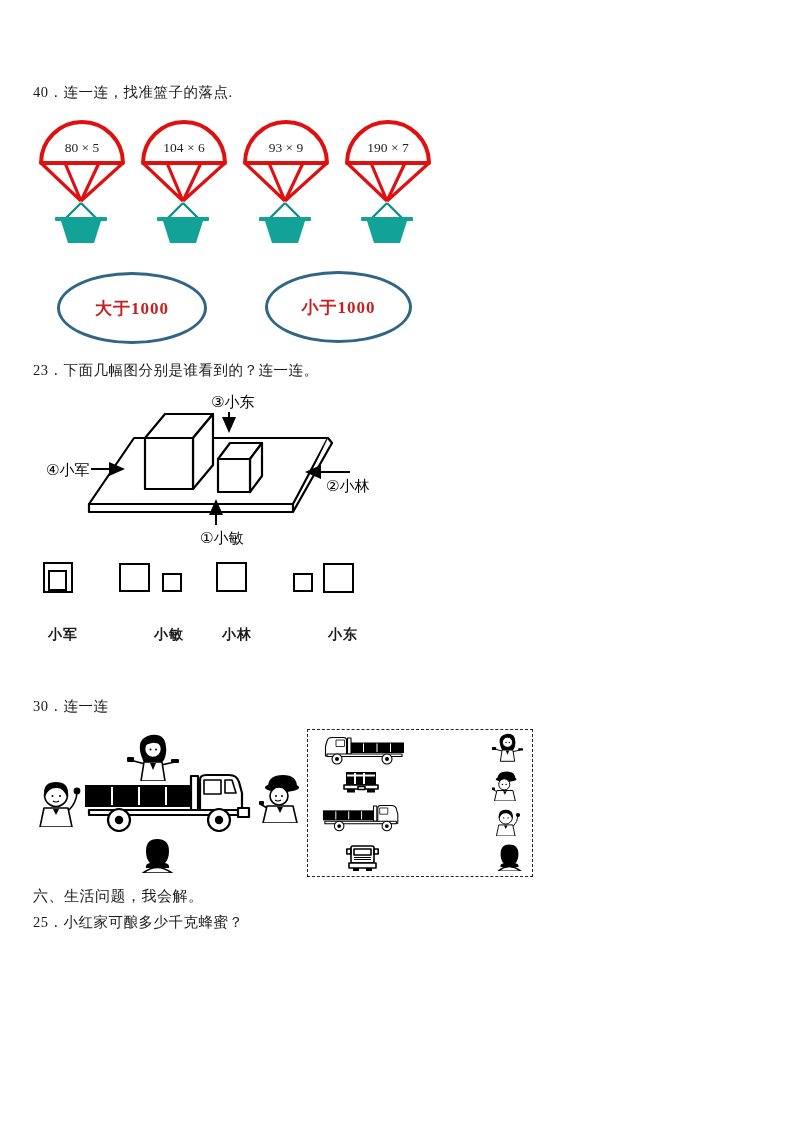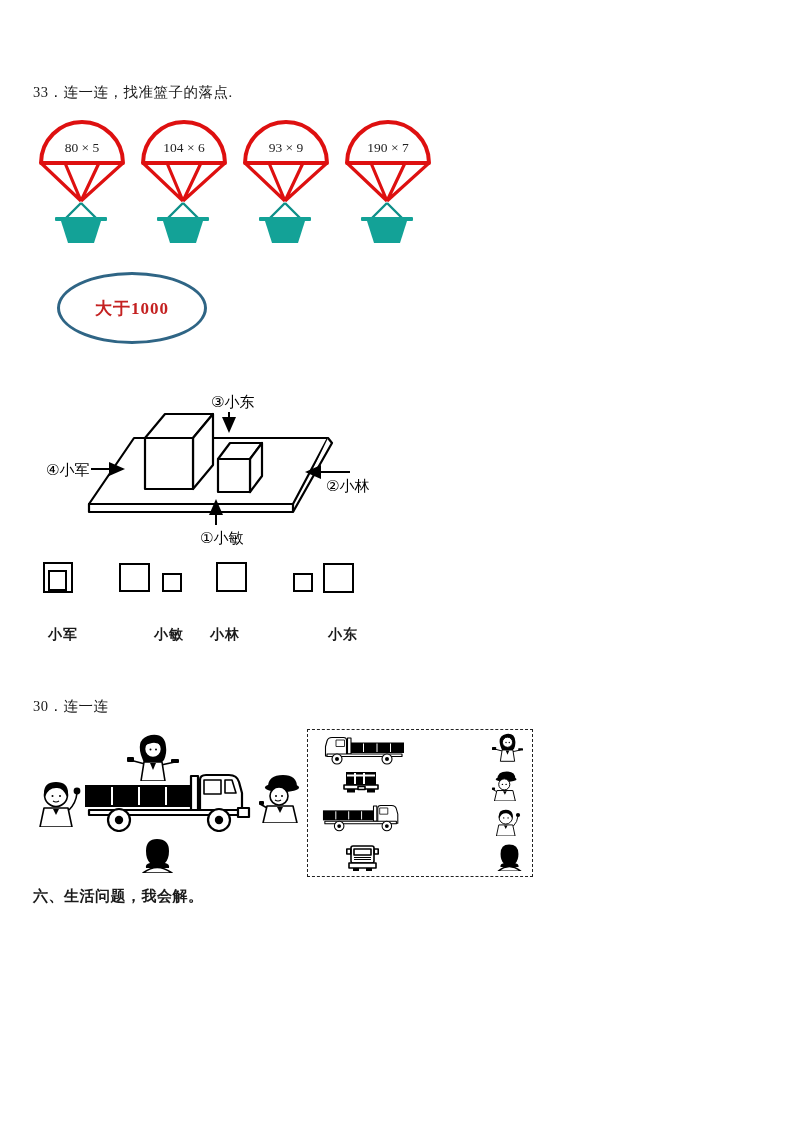--- a/index.html
+++ b/index.html
@@ -4,21 +4,21 @@
 <style>
   :root{
     --red:#de1010; --teal:#13a297; --tealDark:#0e8f88;
     --ovalBorder:#2f6585; --ovalText:#c42121; --ink:#1a1a1a;
   }
   html,body{margin:0;padding:0;background:#fff;}
   .page{position:relative;width:794px;height:1123px;background:#ffffff;overflow:hidden;
         font-family:"Liberation Serif","DejaVu Serif",serif;color:var(--ink);}
   .abs{position:absolute;}
   .qtitle{font-size:14.5px;white-space:nowrap;letter-spacing:0.5px;}
-  .bold{font-weight:bold;}
+  .bold{font-weight:normal;}
   
   .oval{position:absolute;border:3px solid var(--ovalBorder);border-radius:50%;
         display:flex;align-items:center;justify-content:center;background:#fff;}
   .oval-label{color:var(--ovalText);font-weight:bold;font-size:17px;letter-spacing:1px;}
   
   .sq{position:absolute;border:2px solid #000;background:#fff;box-sizing:border-box;}
   .name{position:absolute;font-size:14px;letter-spacing:1px;font-weight:bold;}
   
   .dashbox{position:absolute;border:1.6px dashed #222;background:#fff;}
   
@@ -30,21 +30,21 @@
   .blk{fill:#000;stroke:none;}
   .wln{stroke:#fff;stroke-width:2;fill:none;}
   .chute-label{font-family:"Liberation Serif",serif;font-size:13.5px;fill:#222;}
   .diag-label{font-family:"Liberation Serif","DejaVu Sans",sans-serif;font-size:15px;fill:#000;}
 </style>
 </head>
 <body>
 
 <div class="page">
 
-  <div class="abs qtitle" style="left:33px;top:83px;">33．连一连，找准篮子的落点.</div>
+  <div class="abs qtitle" style="left:33px;top:83px;">40．连一连，找准篮子的落点.</div>
 
   <svg class="abs" style="left:32px;top:119px;" width="100" height="128" viewBox="0 0 100 128">
     <path class="s-red" stroke-width="4" stroke-linejoin="round" d="M9,44 A41,41 0 0 1 91,44 Z"></path>
     <path class="s-red" stroke-width="3.2" d="M9,44 L49,82 M33,44 L49,82 M67,44 L49,82 M91,44 L49,82"></path>
     <path class="s-teal" stroke-width="2.4" d="M49,84 L33,100 M49,84 L65,100"></path>
     <g>
       <rect class="f-teal" x="23" y="98" width="52" height="4" rx="1"></rect>
       <path class="f-teal" d="M29,102 L69,102 L62,124 L36,124 Z"></path>
     </g>
     <text class="chute-label" x="50" y="33" text-anchor="middle">80 × 5</text>
@@ -79,21 +79,25 @@
     <g>
       <rect class="f-teal" x="23" y="98" width="52" height="4" rx="1"></rect>
       <path class="f-teal" d="M29,102 L69,102 L62,124 L36,124 Z"></path>
     </g>
     <text class="chute-label" x="50" y="33" text-anchor="middle">190 × 7</text>
   </svg>
 
   <div class="oval" style="left:57px;top:272px;width:144px;height:66px;">
     <span class="oval-label">大于1000</span>
   </div>
-
+  <div class="oval" style="left:265px;top:271px;width:141px;height:66px;">
+    <span class="oval-label">小于1000</span>
+  </div>
+
+  <div class="abs qtitle" style="left:33px;top:361px;">23．下面几幅图分别是谁看到的？连一连。</div>
 
   <svg class="abs" style="left:30px;top:385px;" width="400" height="170" viewBox="0 0 400 170">
     <defs>
       <marker id="ah" markerWidth="9" markerHeight="8" refX="7" refY="3.5" orient="auto">
         <path d="M0,0 L8,3.5 L0,7 Z" fill="#000"></path>
       </marker>
     </defs>
 
     <g>
       <polygon class="ln" points="104,53 298,53 263,119 59,119"></polygon>
@@ -128,21 +132,21 @@
     <div class="sq" style="left:3px;top:6px;width:19px;height:21px;border-width:2px;"></div>
   </div>
   <div class="sq" style="left:119px;top:563px;width:31px;height:29px;"></div>
   <div class="sq" style="left:162px;top:573px;width:20px;height:19px;"></div>
   <div class="sq" style="left:216px;top:562px;width:31px;height:30px;"></div>
   <div class="sq" style="left:293px;top:573px;width:20px;height:19px;"></div>
   <div class="sq" style="left:323px;top:563px;width:31px;height:30px;"></div>
 
   <div class="name" style="left:48px;top:626px;">小军</div>
   <div class="name" style="left:130px;top:626px;margin-left:24px;">小敏</div>
-  <div class="name" style="left:210px;top:626px;">小林</div>
+  <div class="name" style="left:222px;top:626px;">小林</div>
   <div class="name" style="left:328px;top:626px;">小东</div>
 
   <div class="abs qtitle" style="left:33px;top:697px;">30．连一连</div>
 
   <svg class="abs" style="left:127px;top:733px;" width="52" height="48" viewBox="0 0 52 48">
     <path class="blk" d="M14,22 Q9,5 24,2 Q38,0 39,14 Q40,20 37,27 L34,30 L17,30 Z"></path>
     <circle class="lnthin" cx="26" cy="16" r="8.5"></circle>
     <path class="blk" d="M17,13 Q20,6 29,7 Q35,8 35,13 Q30,9 25,10 Q20,11 17,13 Z"></path>
     <circle class="blk" cx="23.5" cy="16.5" r="1"></circle>
       <circle class="blk" cx="29" cy="16.5" r="1"></circle>
@@ -293,14 +297,15 @@
     <path class="lnthin" d="M8,29 L32,29 L36,48 L4,48 Z"></path>
     <path class="blk" d="M17,30 L23,30 L20,36 Z"></path>
   </svg>
 
   <svg class="abs" style="left:497px;top:843px;" width="25" height="28" viewBox="0 0 31 36">
     <path class="blk" d="M4,14 Q4,2 15,2 Q27,2 27,14 Q27,22 23,26 Q28,27 27,31 L4,31 Q3,27 8,26 Q4,22 4,14 Z"></path>
     <path class="lnthin" d="M1,36 Q15,25 30,36 Z"></path>
   </svg>
 
   <div class="abs qtitle bold" style="left:33px;top:887px;font-size:15px;">六、生活问题，我会解。</div>
+  <div class="abs qtitle" style="left:33px;top:913px;">25．小红家可酿多少千克蜂蜜？</div>
 
 </div>
 
 </body></html>

